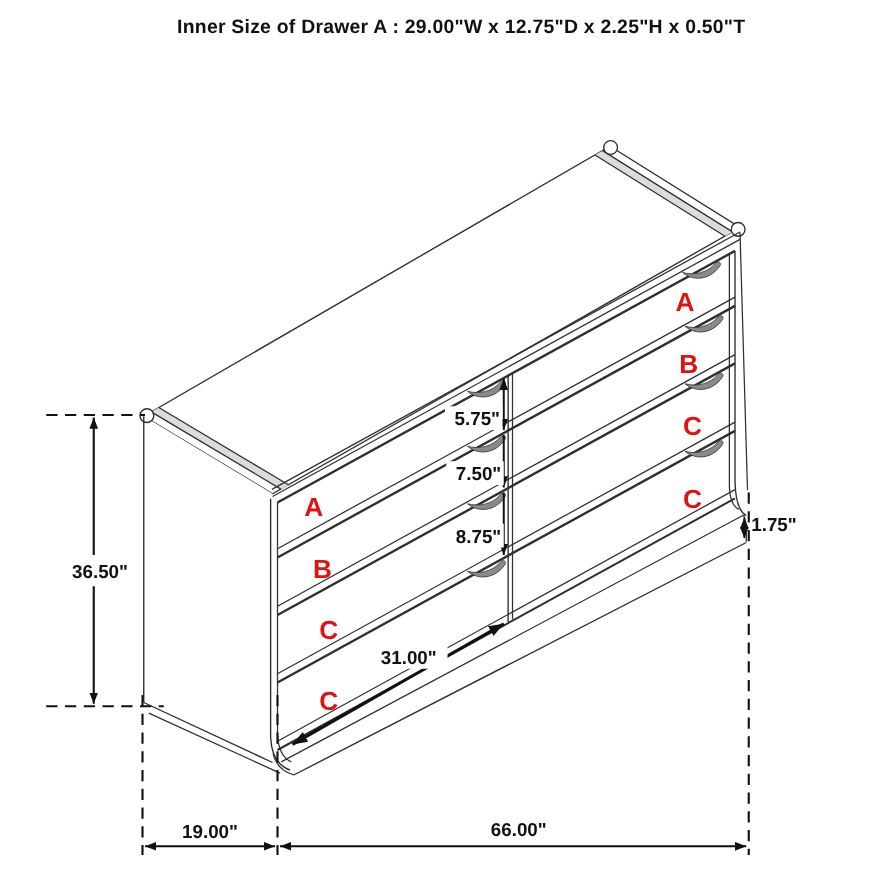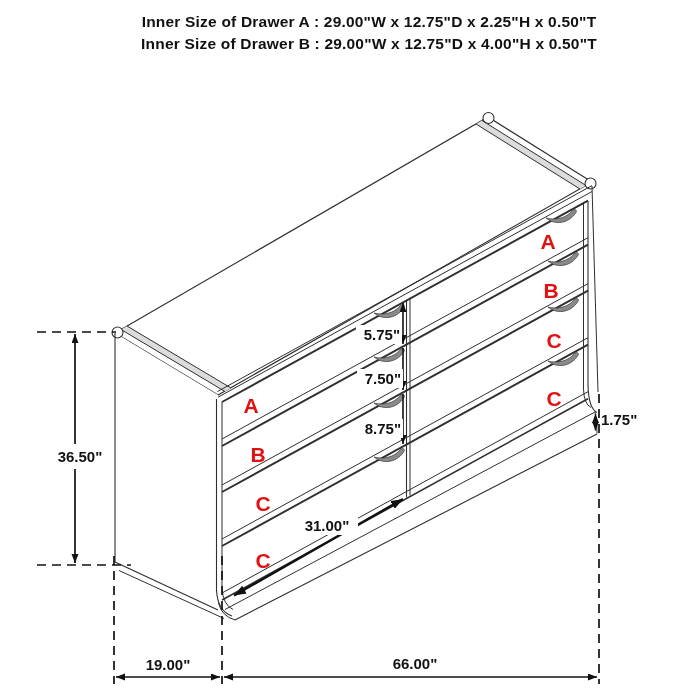--- a/index.html
+++ b/index.html
@@ -13,21 +13,20 @@
   .dimtxt{font-weight:bold;font-size:15px;fill:#111;}
   .redlbl{font-weight:bold;font-size:21px;fill:#e01212;}
 </style>
 </head>
 <body>
 
 <div class="stage">
 
   <div class="header">
     <div>Inner Size of Drawer A : 29.00"W x 12.75"D x 2.25"H x 0.50"T</div>
-    <div>Inner Size of Drawer B : 29.00"W x 12.75"D x 4.00"H x 0.50"T</div>
   </div>
 
   <svg width="700" height="700" viewBox="0 0 700 700">
     <defs>
       <marker id="ah" markerWidth="12" markerHeight="10" refX="9" refY="3.5" orient="auto-start-reverse" markerUnits="userSpaceOnUse">
         <path d="M0,0 L9,3.5 L0,7 Z" fill="#111"></path>
       </marker>
       <marker id="ahb" markerWidth="16" markerHeight="12" refX="12" refY="4.5" orient="auto-start-reverse" markerUnits="userSpaceOnUse">
         <path d="M0,0 L12,4.5 L0,9 Z" fill="#111"></path>
       </marker>

